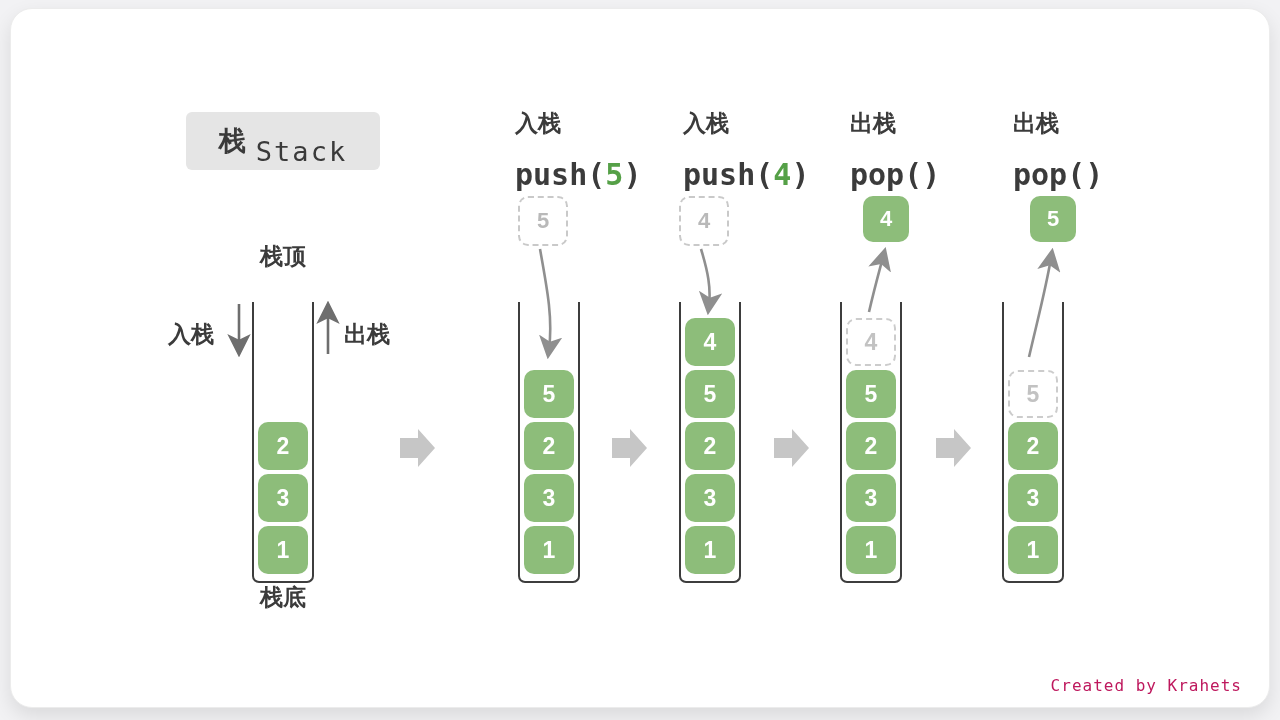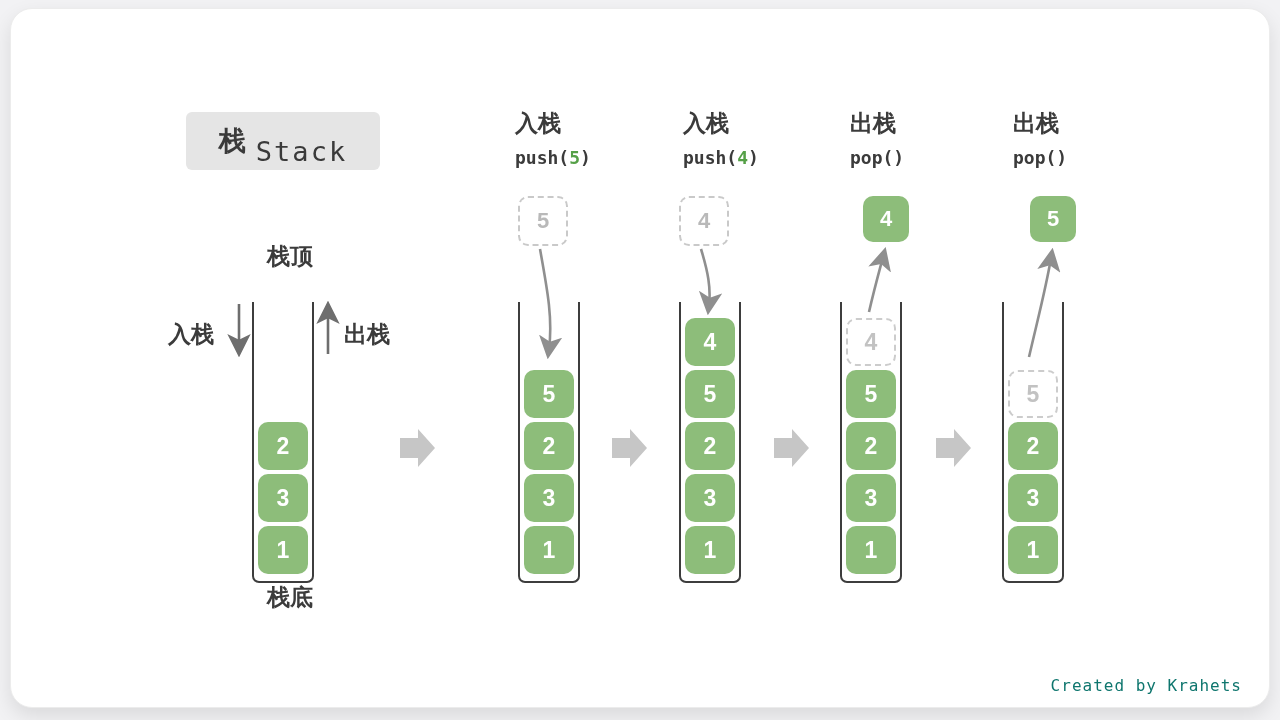--- a/index.html
+++ b/index.html
@@ -24,21 +24,21 @@
     display:flex;align-items:center;justify-content:center;
     color:#3a3a3a;font-size:27px;
   }
   .title-box .cjk{font-weight:700;margin-right:10px;}
   .title-box .latin{font-family:"DejaVu Sans Mono","Liberation Mono",monospace;font-weight:500;letter-spacing:2px;margin-top:20px;}
 
   .col-header{top:106px;color:#3b3b3b;}
   .col-header .op{font-size:23px;font-weight:700;line-height:34px;}
   .col-header .code{
     font-family:"DejaVu Sans Mono","Liberation Mono",monospace;
-    font-size:18px;line-height:36px;color:#3b3b3b;font-weight:600;
+    font-size:30px;line-height:36px;color:#3b3b3b;font-weight:600;margin-top:17px;
   }
   .col-header .code .arg{color:#55a047;font-weight:700;}
 
   .topbox{
     top:196px;width:46px;height:46px;border-radius:10px;
     display:flex;align-items:center;justify-content:center;
     font-size:22px;font-weight:700;
   }
   .topbox.dashed{border:2.5px dashed #c9c9c9;background:#ffffff;color:#b9b9b9;}
   .topbox.solid{background:#8dbd7a;color:#ffffff;}
@@ -53,28 +53,28 @@
   }
   .cell{
     width:50px;height:48px;border-radius:10px;flex:0 0 48px;
     display:flex;align-items:center;justify-content:center;
     font-size:23px;font-weight:700;box-sizing:border-box;
   }
   .cell.solid{background:#8dbd7a;color:#ffffff;}
   .cell.ghost{border:2.5px dashed #cccccc;background:#ffffff;color:#c2c2c2;}
 
   .side-label{color:#3b3b3b;font-size:23px;font-weight:700;}
-  .center60{width:60px;text-align:right;font-family:Liberation Mono, monospace;}
+  .center60{width:60px;text-align:center;font-family:Liberation Mono, monospace;}
 
   .overlay{position:absolute;left:0;top:0;width:1280px;height:720px;pointer-events:none;}
 
   .watermark{
     right:38px;top:676px;
     font-family:"DejaVu Sans Mono","Liberation Mono",monospace;
-    font-size:16px;color:#0f766e;letter-spacing:1px;
+    font-size:16px;color:#be185d;letter-spacing:1px;
   }
 </style>
 </head>
 <body>
 
 <div class="canvas">
   <div class="card"></div>
 
   <div class="abs title-box">
     <span class="cjk">栈</span>

